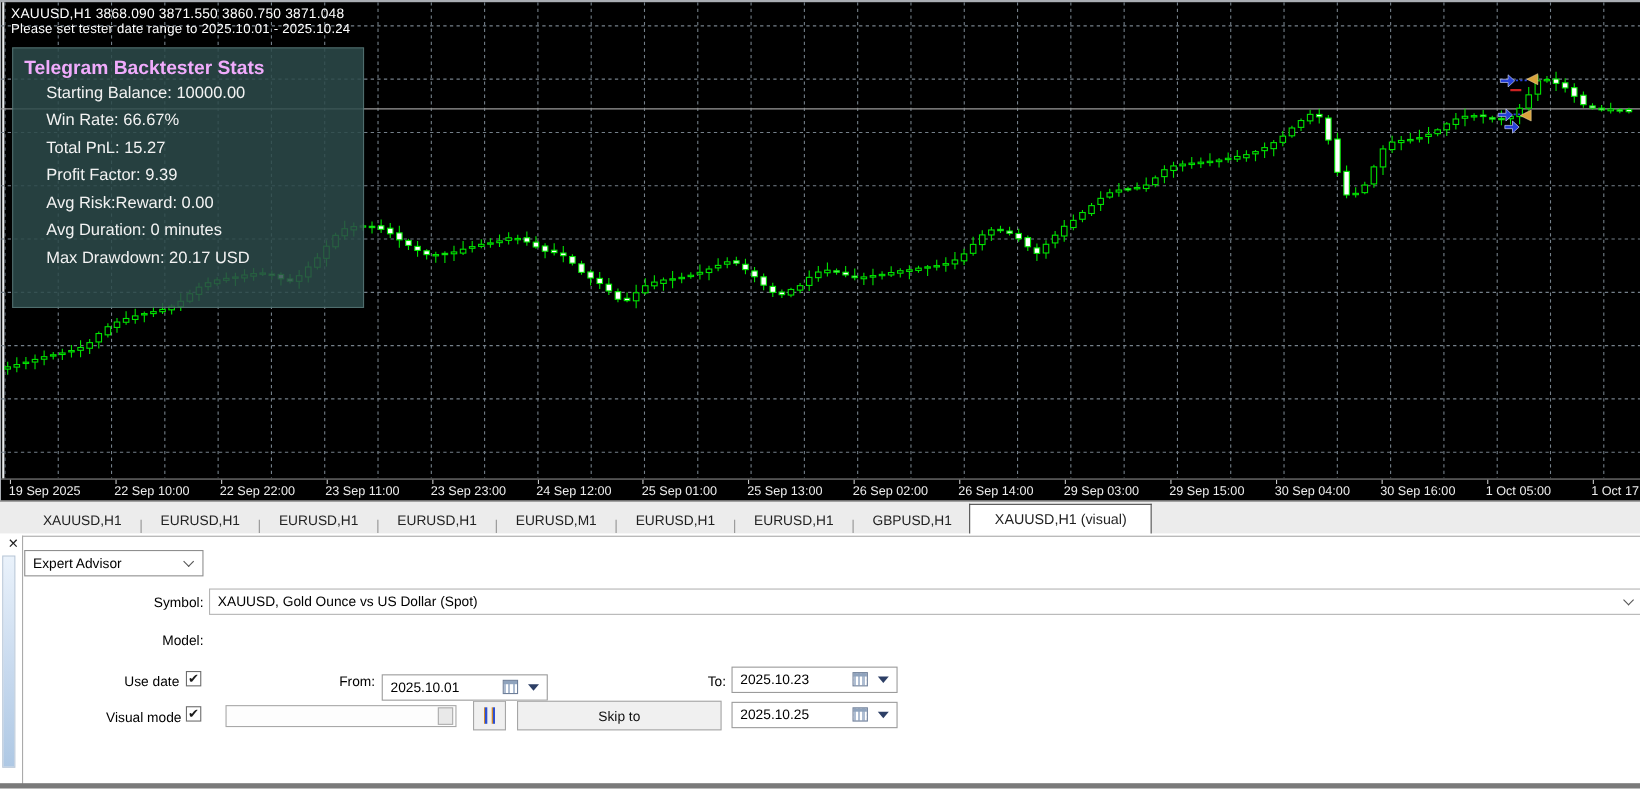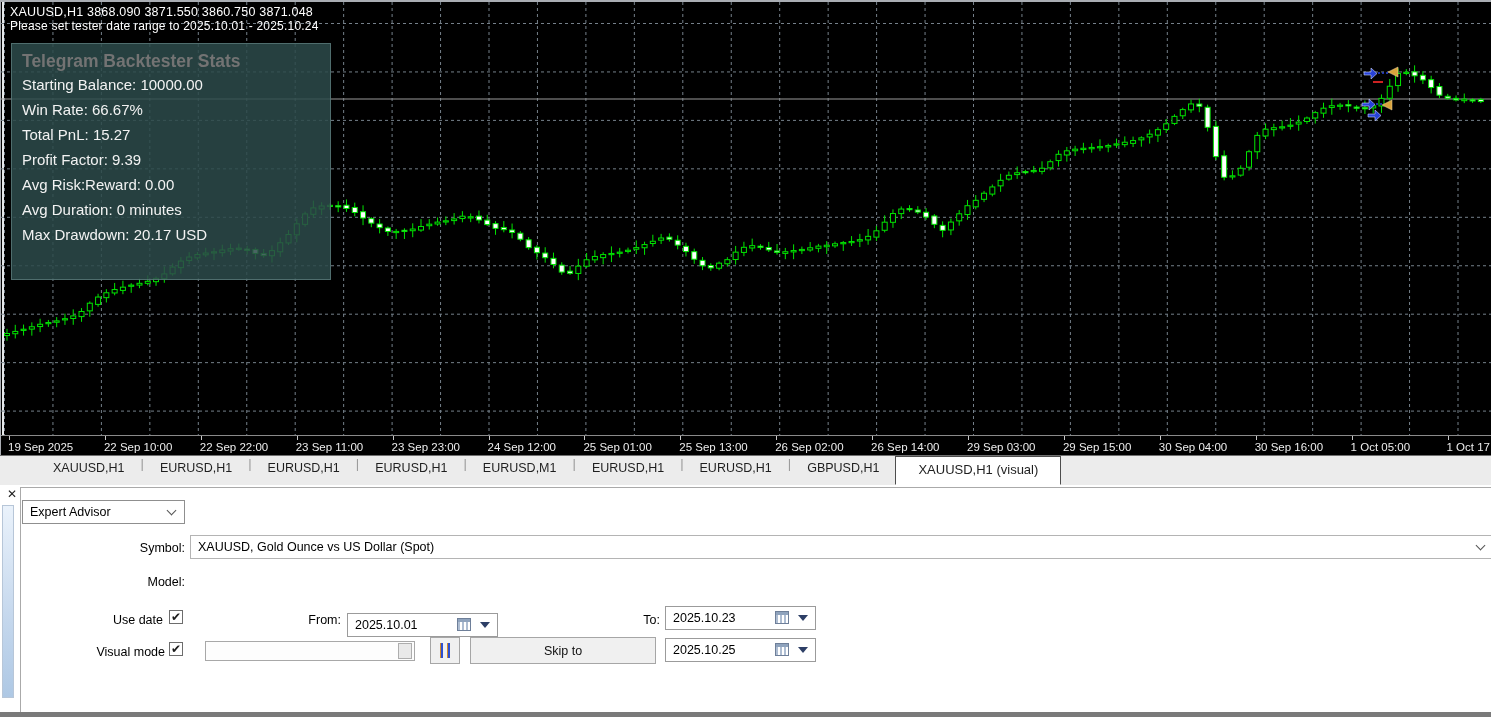--- a/index.html
+++ b/index.html
@@ -15,31 +15,31 @@
   #chart-svg { position:absolute; left:0; top:0; }
   .hdr { position:absolute; left:9px; color:#ffffff; font-size:12.5px; letter-spacing:0.2px;
          white-space:nowrap; z-index:4; }
   .hdr1 { top:3px; }
   .hdr2 { top:17px; font-size:12px; }
 
   .stats-panel { position:absolute; left:10px; top:41px; width:320px; height:237px;
                  background:rgba(44,74,74,0.86); border:1px solid rgba(130,165,165,0.45);
                  z-index:3; padding:7px 0 0 10px; }
   .stats-title { font-size:17.5px; font-weight:bold; white-space:nowrap; }
-  .stats-line  { font-size:15px; color:#f2f2f2; white-space:nowrap; line-height:25px; }
+  .stats-line  { font-size:15px; color:#f2f2f2; white-space:nowrap; line-height:25px;margin-left:20px; }
 
   
   .xaxis { position:absolute; left:0; top:433px; width:1491px; height:22px; background:#000;
            border-top:1px solid #8a8a8a; overflow:hidden; }
   .xtick { position:absolute; top:0; width:1px; height:4px; background:#c8c8c8; }
   .xlabel { position:absolute; top:5px; color:#ececec; font-size:11.5px; white-space:nowrap; }
 
   
   .tabbar { position:absolute; left:0; top:455px; width:1491px; height:30px; background:#ececec;
-            border-top:1px solid #6f6f6f; display:flex; align-items:flex-start; padding-left:37px; }
+            border-top:1px solid #6f6f6f; display:flex; align-items:flex-end; padding-left:23px; }
   .tab { color:#1f1f1f; font-size:12.5px; padding:5px 16px; white-space:nowrap; }
   .tab-sep { color:#9a9a9a; font-size:13px; }
   .tab.active { background:#ffffff; border:1px solid #4d4d4d; border-bottom:1px solid #ffffff;
                 padding:5px 22px 7px 22px; margin-bottom:-2px; font-size:13px; }
 
   
   .tester { position:absolute; left:0; top:485px; width:1491px; height:228px; background:#ffffff; }
   .tester-frame { position:absolute; left:20px; top:2px; width:1471px; height:226px;
                   border-left:1px solid #aaaaaa; border-top:1px solid #aaaaaa; background:#fff; }
   .tester-close { position:absolute; left:5px; top:2px; width:14px; height:14px; color:#222;
@@ -494,21 +494,21 @@
         <path d="M0 4 L7 4 L7 0 L13 5.5 L7 11 L7 7 L0 7 Z" fill="#2742d8" stroke="#cfd6ff" stroke-width="0.6" transform="translate(1361,97)"></path>
         <line x1="1371" y1="102" x2="1381" y2="102" stroke="#2742d8" stroke-width="1.5" stroke-dasharray="2,2"></line>
         <path d="M0 4 L7 4 L7 0 L13 5.5 L7 11 L7 7 L0 7 Z" fill="#2742d8" stroke="#cfd6ff" stroke-width="0.6" transform="translate(1367,108)"></path>
         <path d="M0 5 L10 0 L10 10 Z" fill="#d9a33c" stroke="#f0d9a0" stroke-width="0.5" transform="translate(1381,98)"></path>
       </svg>
 
     <div class="hdr hdr1">XAUUSD,H1  3868.090 3871.550 3860.750 3871.048</div>
     <div class="hdr hdr2">Please set tester date range to 2025.10.01 - 2025.10.24</div>
 
     <div class="stats-panel">
-      <div class="stats-title" id="stats-title" style="color: #737373;">Telegram Backtester Stats</div>
+      <div class="stats-title" id="stats-title" style="color: #f0abfc;">Telegram Backtester Stats</div>
       <div id="stats-lines">
           <div class="stats-line">Starting Balance: 10000.00</div>
           <div class="stats-line">Win Rate: 66.67%</div>
           <div class="stats-line">Total PnL: 15.27</div>
           <div class="stats-line">Profit Factor: 9.39</div>
           <div class="stats-line">Avg Risk:Reward: 0.00</div>
           <div class="stats-line">Avg Duration: 0 minutes</div>
           <div class="stats-line">Max Drawdown: 20.17 USD</div>
         </div>
     </div>

